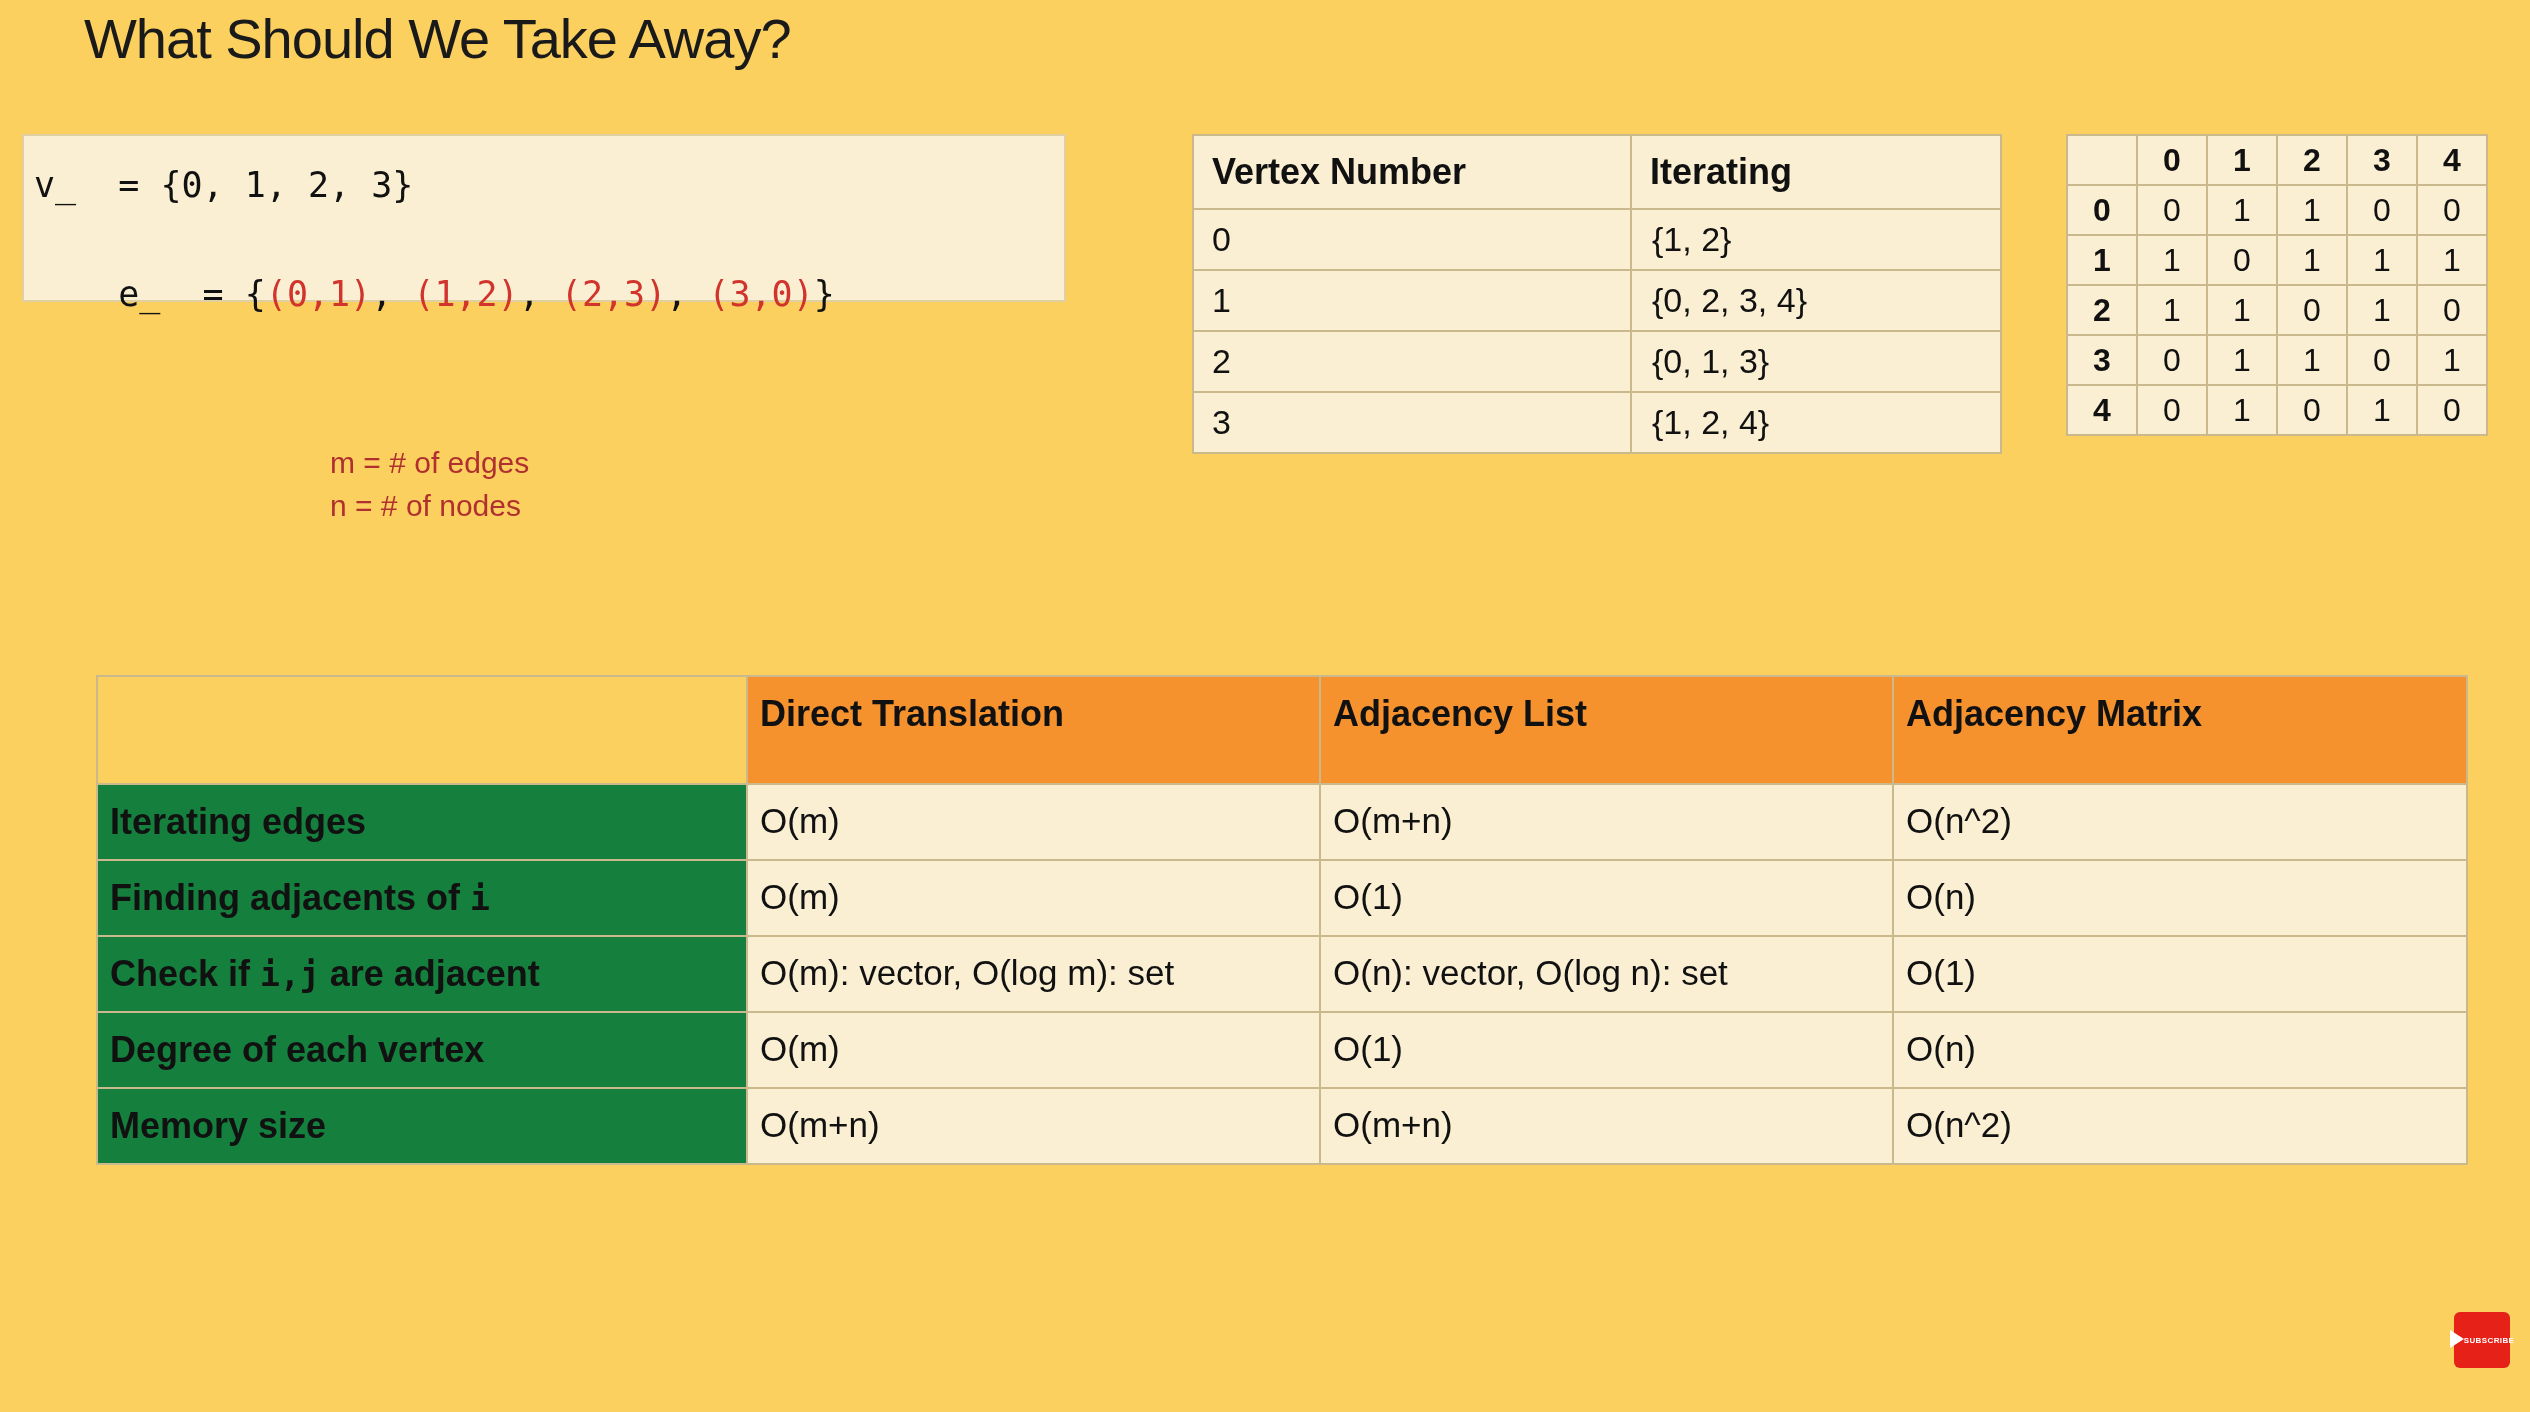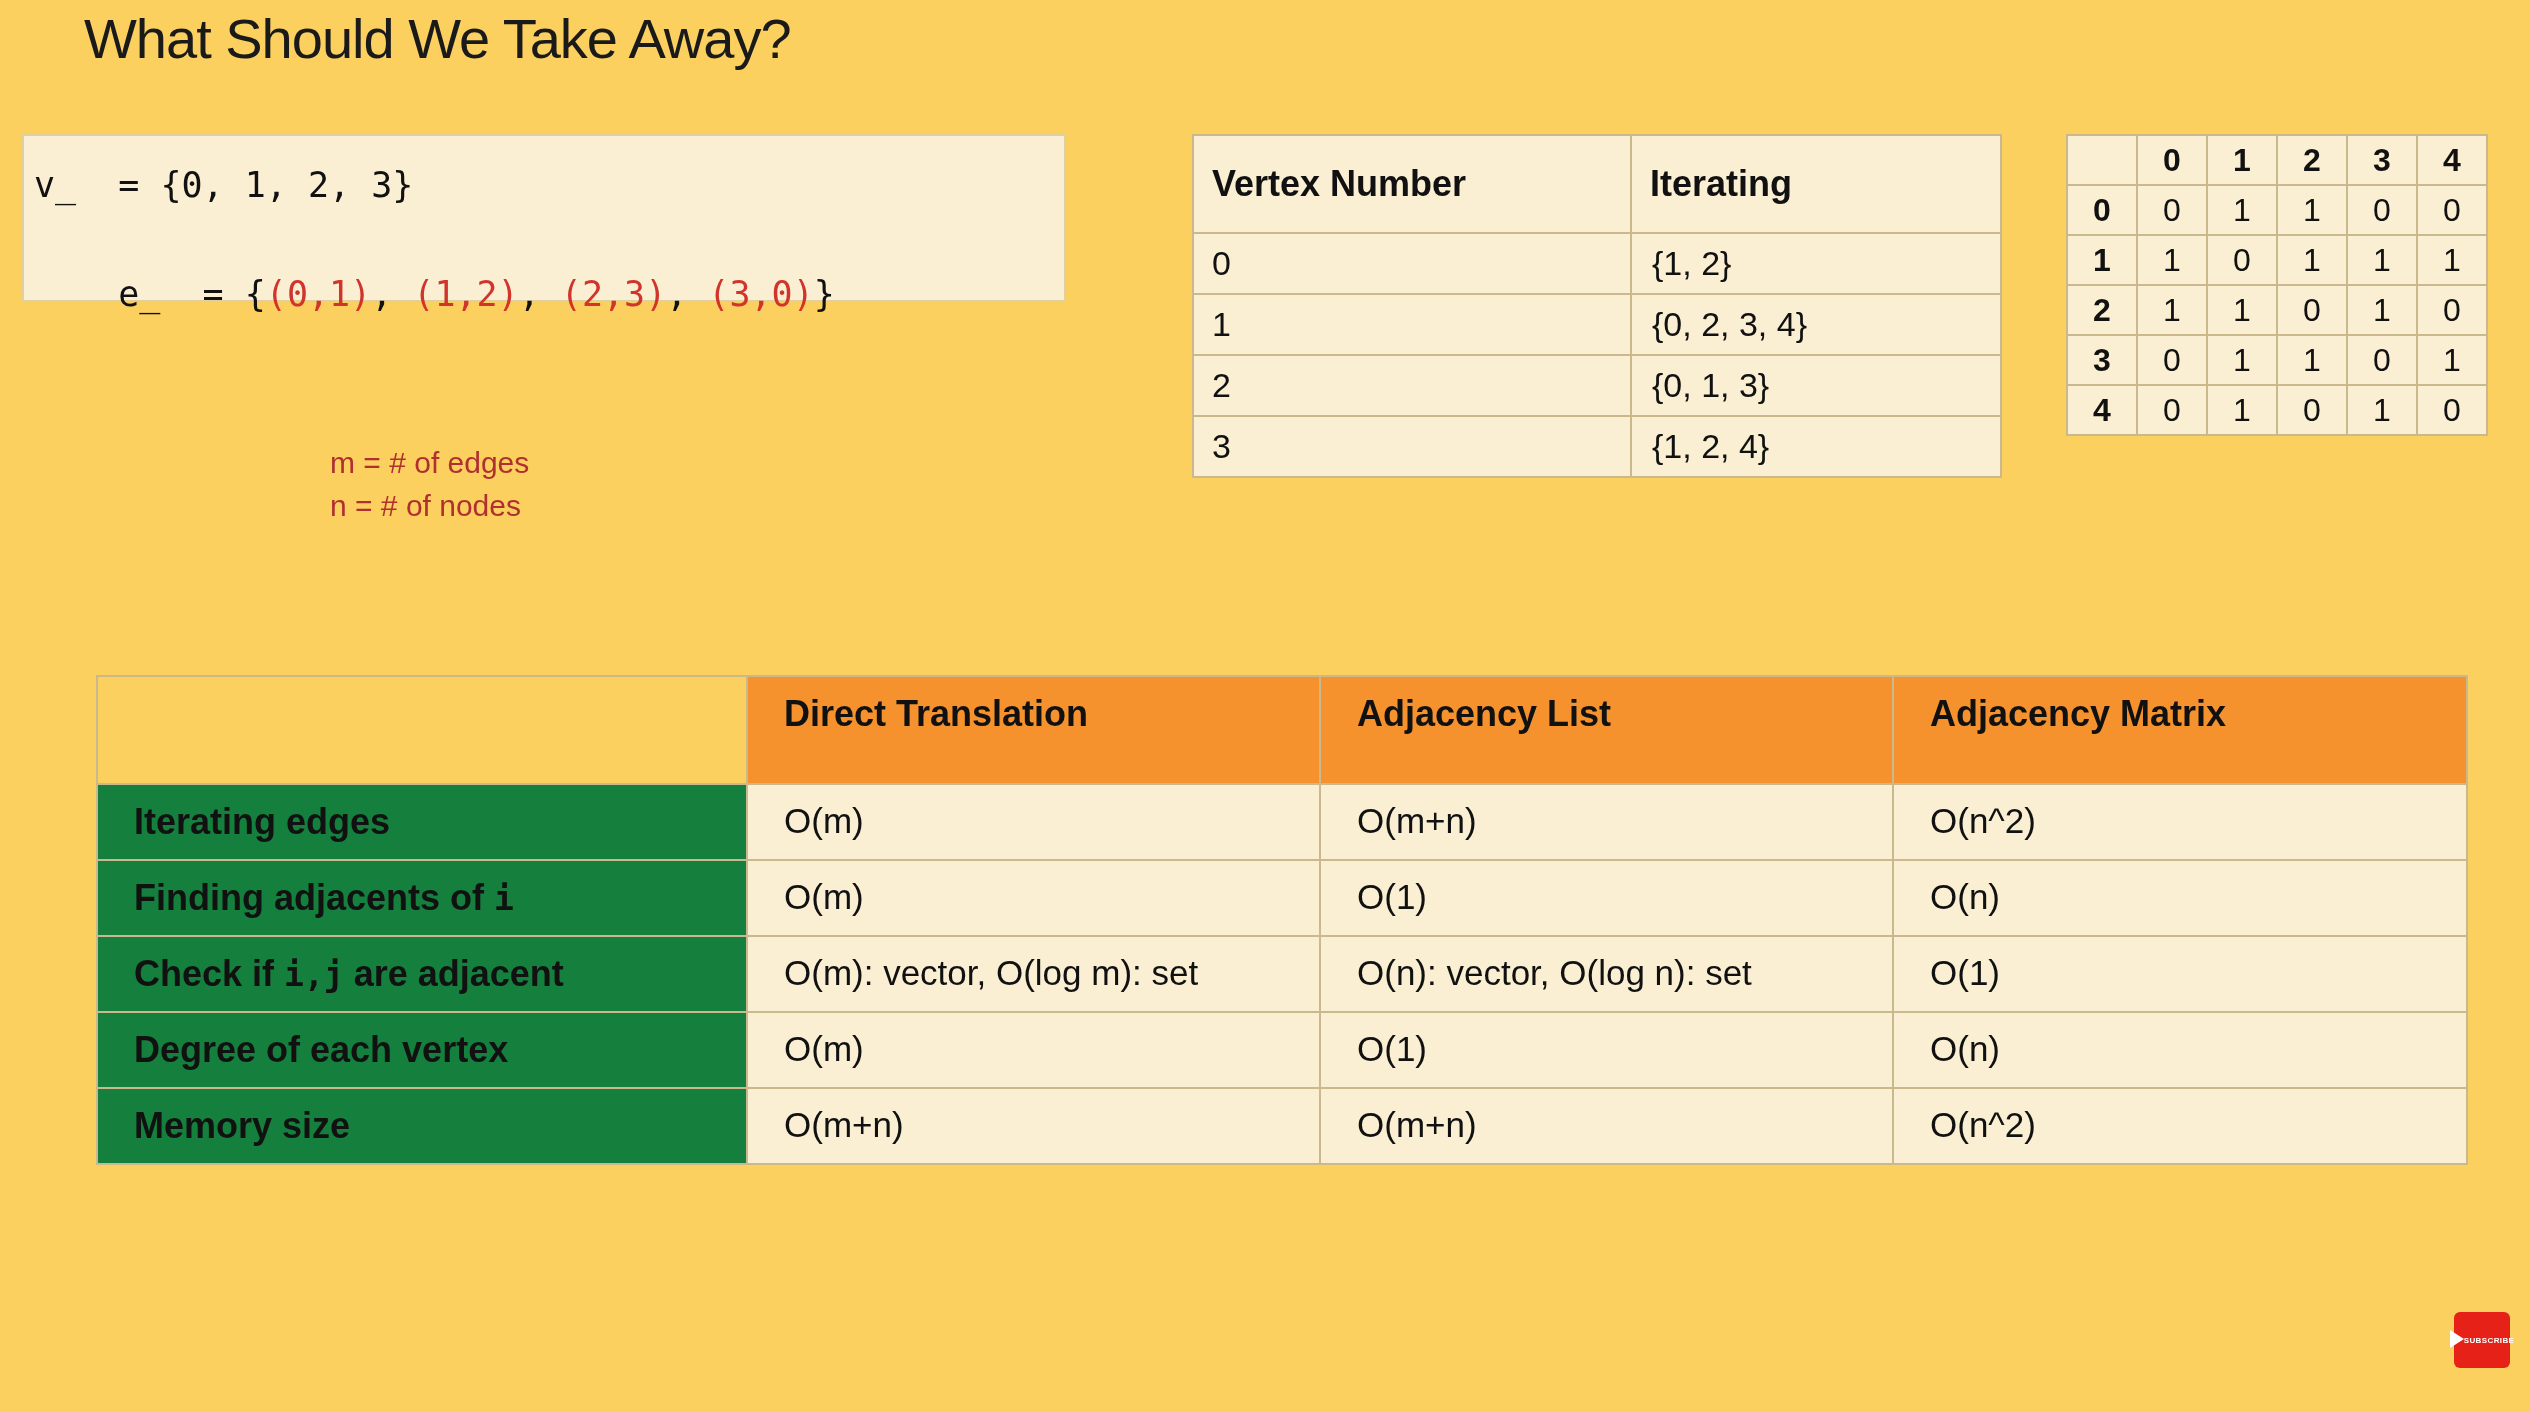--- a/index.html
+++ b/index.html
@@ -70,21 +70,21 @@
   }
   .adjlist th, .adjlist td {
     border: 2px solid #C9B98C;
     padding: 10px 18px;
     text-align: left;
     color: #111;
   }
   .adjlist th {
     font-weight: bold;
     font-size: 36px;
-    padding: 27px 18px;
+    padding: 15px 18px;
   }
   .adjlist td.vnum { width: 400px; }
   .adjlist td.adj  { width: 330px; padding-left: 20px; }
 
   
   .matrix {
     position: absolute;
     left: 2066px;
     top: 134px;
     border-collapse: collapse;
@@ -108,21 +108,21 @@
     position: absolute;
     left: 96px;
     top: 675px;
     width: 2370px;
     border-collapse: collapse;
     font-size: 35px;
     table-layout: fixed;
   }
   .compare th, .compare td {
     border: 2px solid #C9B98C;
-    padding: 16px 36px;
+    padding: 16px 12px;
     text-align: left;
     vertical-align: top;
     color: #111;
   }
   .compare thead th {
     background: #F5922E;
     font-weight: bold;
     font-size: 36px;
     height: 74px;
   }

